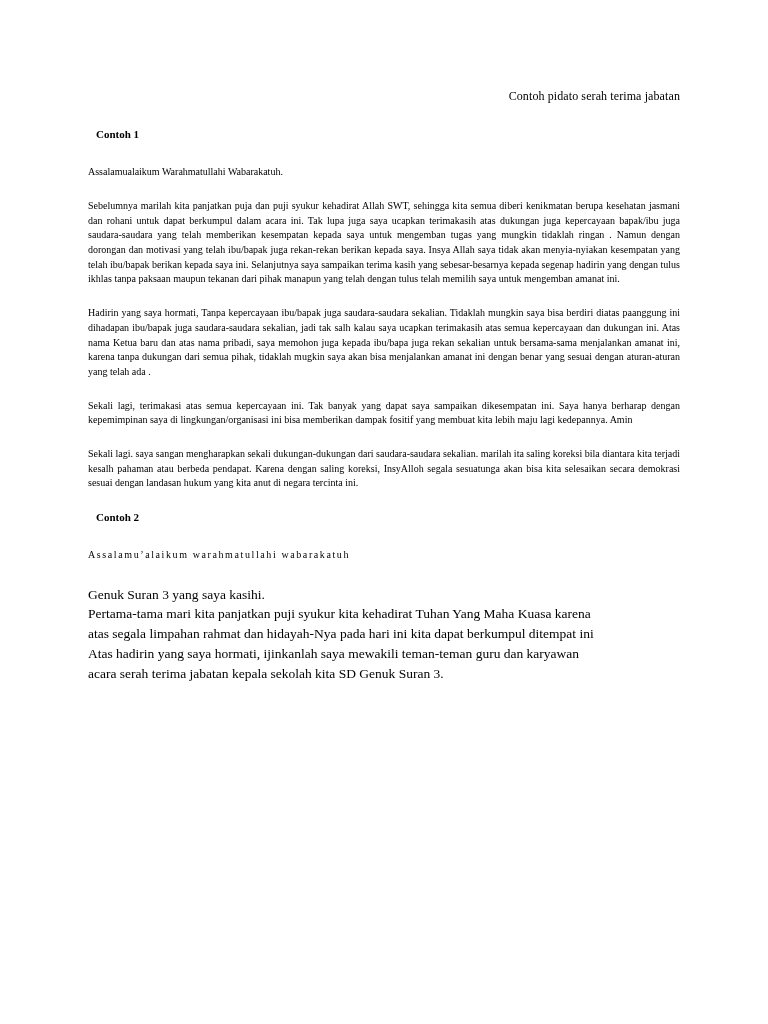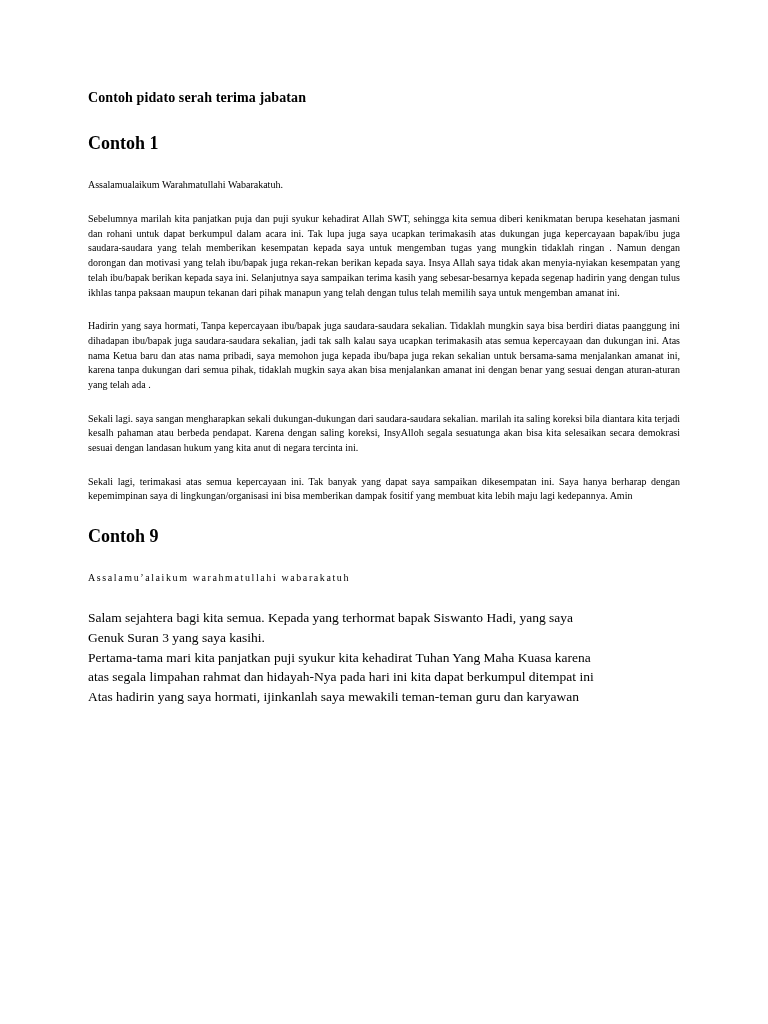--- a/index.html
+++ b/index.html
@@ -21,31 +21,32 @@
     background: #ffffff;
     box-sizing: border-box;
   }
   .content {
     position: absolute;
     left: 88px;
     top: 88px;
     width: 592px;
   }
   .doc-title {
-    font-weight: bold;
-    font-size: 14px;
+    font-weight: normal;
+    font-size: 12px;
     line-height: 1.45;
     margin: 0 0 22px 0;
     letter-spacing: 0.1px;
+    text-align: right;
   }
   .section-heading {
     font-weight: bold;
-    font-size: 18px;
+    font-size: 11px;
     line-height: 1.45;
-    margin: 0 0 22px 0;
+    margin: 0 0 22px 8px;
   }
   .para {
     font-size: 10px;
     line-height: 1.47;
     margin: 0 0 19px 0;
     text-align: justify;
   }
   .para.nojust {
     text-align: left;
   }
@@ -70,29 +71,29 @@
 <div class="page">
   <div class="content">
 
     <div class="doc-title">Contoh pidato serah terima jabatan</div>
 
     <div class="section-heading">Contoh 1</div>
 
     <p class="para nojust">Assalamualaikum Warahmatullahi Wabarakatuh.</p>
     <p class="para">Sebelumnya marilah kita panjatkan puja dan puji syukur kehadirat Allah SWT, sehingga kita semua diberi kenikmatan berupa kesehatan jasmani dan rohani untuk dapat berkumpul dalam acara ini. Tak lupa juga saya ucapkan terimakasih atas dukungan juga kepercayaan bapak/ibu juga saudara-saudara yang telah memberikan kesempatan kepada saya untuk mengemban tugas yang mungkin tidaklah ringan . Namun dengan dorongan dan motivasi yang telah ibu/bapak juga rekan-rekan berikan kepada saya. Insya Allah saya tidak akan menyia-nyiakan kesempatan yang telah ibu/bapak berikan kepada saya ini. Selanjutnya saya sampaikan terima kasih yang sebesar-besarnya kepada segenap hadirin yang dengan tulus ikhlas tanpa paksaan maupun tekanan dari pihak manapun yang telah dengan tulus telah memilih saya untuk mengemban amanat ini.</p>
     <p class="para">Hadirin yang saya hormati, Tanpa kepercayaan ibu/bapak juga saudara-saudara sekalian. Tidaklah mungkin saya bisa berdiri diatas paanggung ini dihadapan ibu/bapak juga saudara-saudara sekalian, jadi tak salh kalau saya ucapkan terimakasih atas semua kepercayaan dan dukungan ini. Atas nama Ketua baru dan atas nama pribadi, saya memohon juga kepada ibu/bapa juga rekan sekalian untuk bersama-sama menjalankan amanat ini, karena tanpa dukungan dari semua pihak, tidaklah mugkin saya akan bisa menjalankan amanat ini dengan benar yang sesuai dengan aturan-aturan yang telah ada .</p>
+    <p class="para">Sekali lagi, terimakasi atas semua kepercayaan ini. Tak banyak yang dapat saya sampaikan dikesempatan ini. Saya hanya berharap dengan kepemimpinan saya di lingkungan/organisasi ini bisa memberikan dampak fositif yang membuat kita lebih maju lagi kedepannya. Amin</p>
     <p class="para">Sekali lagi. saya sangan mengharapkan sekali dukungan-dukungan dari saudara-saudara sekalian. marilah ita saling koreksi bila diantara kita terjadi kesalh pahaman atau berbeda pendapat. Karena dengan saling koreksi, InsyAlloh segala sesuatunga akan bisa kita selesaikan secara demokrasi sesuai dengan landasan hukum yang kita anut di negara tercinta ini.</p>
-    <p class="para">Sekali lagi, terimakasi atas semua kepercayaan ini. Tak banyak yang dapat saya sampaikan dikesempatan ini. Saya hanya berharap dengan kepemimpinan saya di lingkungan/organisasi ini bisa memberikan dampak fositif yang membuat kita lebih maju lagi kedepannya. Amin</p>
 
-    <div class="section-heading">Contoh 9</div>
+    <div class="section-heading">Contoh 2</div>
 
     <p class="para mono-ish nojust">Assalamu’alaikum warahmatullahi wabarakatuh</p>
 
     <div class="block-lines">
-      <div class="line">Salam sejahtera bagi kita semua. Kepada yang terhormat bapak Siswanto Hadi, yang saya</div>
       <div class="line">Genuk Suran 3 yang saya kasihi.</div>
       <div class="line">Pertama-tama mari kita panjatkan puji syukur kita kehadirat Tuhan Yang Maha Kuasa karena</div>
       <div class="line">atas segala limpahan rahmat dan hidayah-Nya pada hari ini kita dapat berkumpul ditempat ini</div>
       <div class="line">Atas hadirin yang saya hormati, ijinkanlah saya mewakili teman-teman guru dan karyawan</div>
+      <div class="line">acara serah terima jabatan kepala sekolah kita SD Genuk Suran 3.</div>
     </div>
 
   </div>
 </div>
 
 </body></html>

